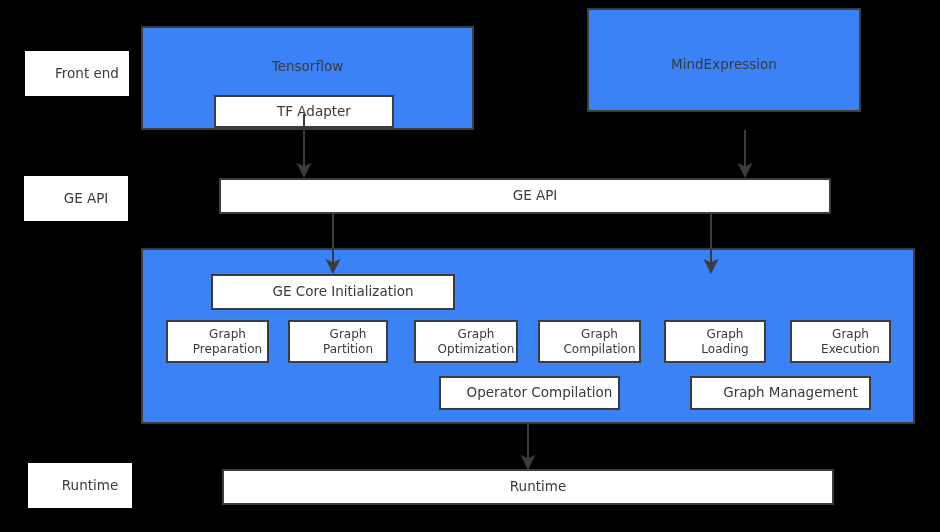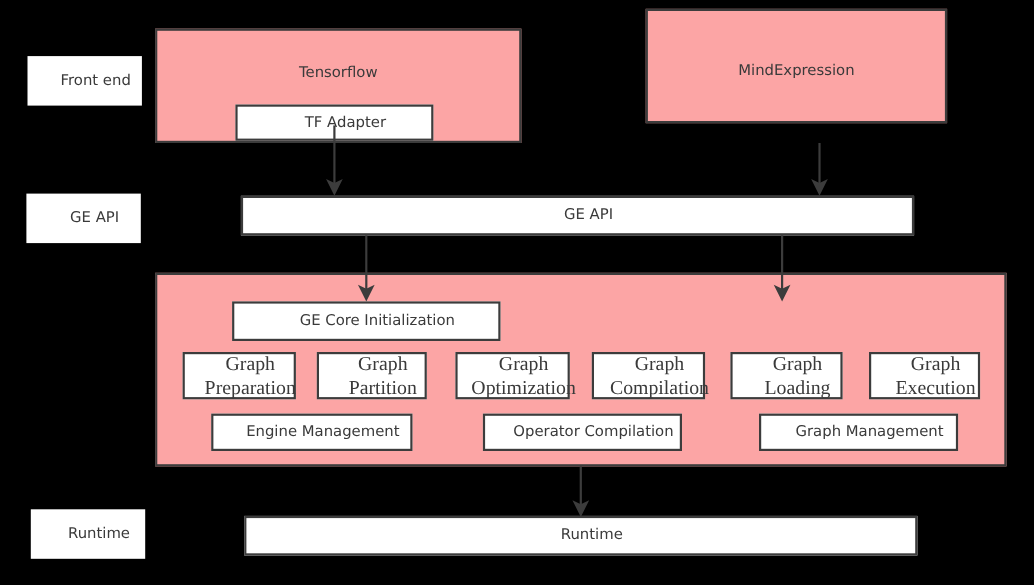--- a/index.html
+++ b/index.html
@@ -39,38 +39,38 @@
   }
   .container-title {
     position: absolute;
     width: 100%;
     text-align: center;
     color: #3a3a3a;
     font-size: 13.5px;
   }
   .panel {
     position: absolute;
-    background: #fca5a5;
+    background: #3b82f6;
     border: 2px solid #3c3c3c;
     box-sizing: border-box;
   }
   .lbl {
     pointer-events: none;
     white-space: pre-line;
   }
   svg.arrows {
     position: absolute;
     left: 0;
     top: 0;
     width: 940px;
     height: 532px;
     pointer-events: none;
   }
   .f135 { font-size: 13.5px; }
-  .f13  { font-size: 18px; font-family: Liberation Serif, serif; }
+  .f13  { font-size: 12px; }
 </style>
 </head>
 <body>
 
 <div id="canvas">
 
   <div class="box plain stage-label lbl" style="left:25px; top:51px; width:104px; height:45px;">
     <span>Front end</span>
   </div>
 
@@ -123,23 +123,20 @@
   </div>
   <div class="box bordered f13 lbl" style="left:664px; top:320px; width:102px; height:43px;">
     <span>Graph
 Loading</span>
   </div>
   <div class="box bordered f13 lbl" style="left:790px; top:320px; width:101px; height:43px;">
     <span>Graph
 Execution</span>
   </div>
 
-  <div class="box bordered f135 lbl" style="left:192px; top:376px; width:183px; height:34px;">
-    <span>Engine Management</span>
-  </div>
   <div class="box bordered f135 lbl" style="left:439px; top:376px; width:181px; height:34px;">
     <span>Operator Compilation</span>
   </div>
   <div class="box bordered f135 lbl" style="left:690px; top:376px; width:181px; height:34px;">
     <span>Graph Management</span>
   </div>
 
   <div class="box bordered f135 lbl" style="left:222px; top:469px; width:612px; height:36px;">
     <span>Runtime</span>
   </div>

